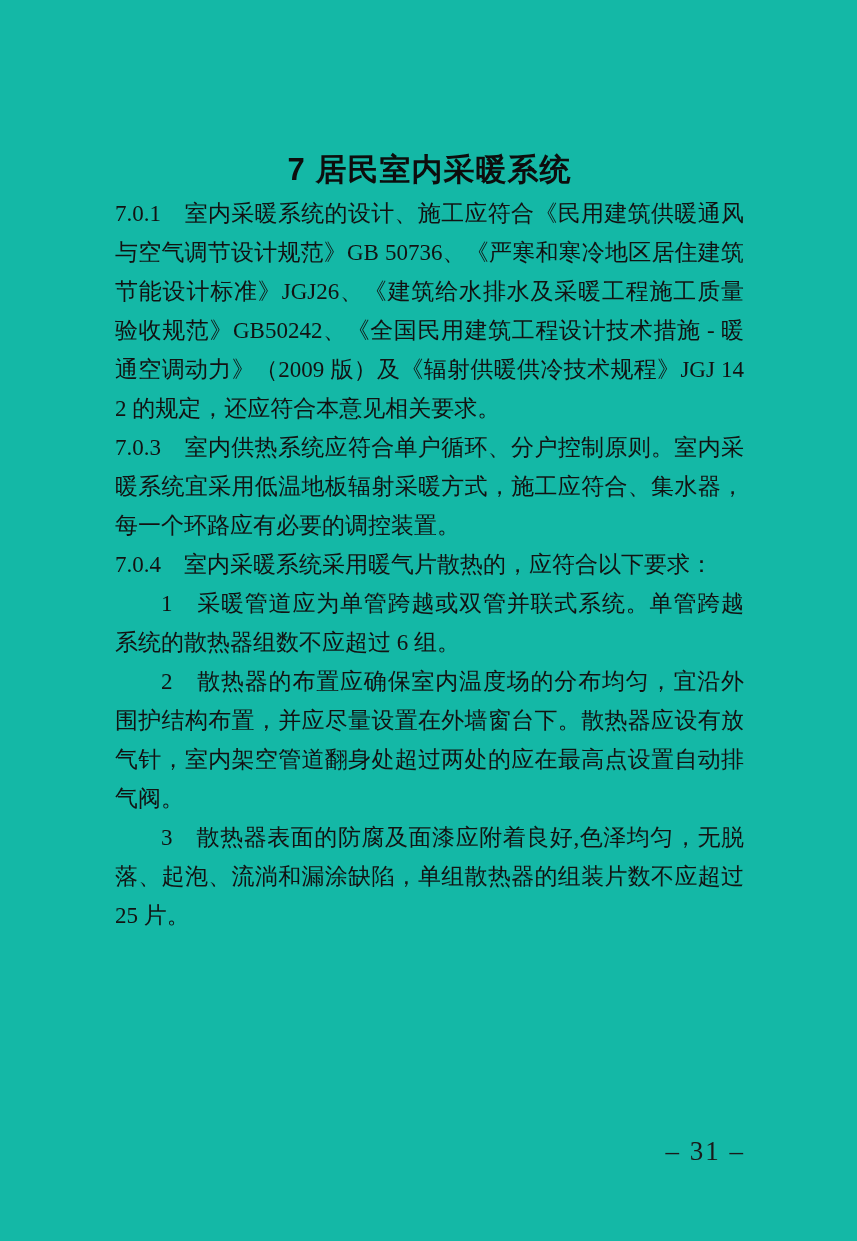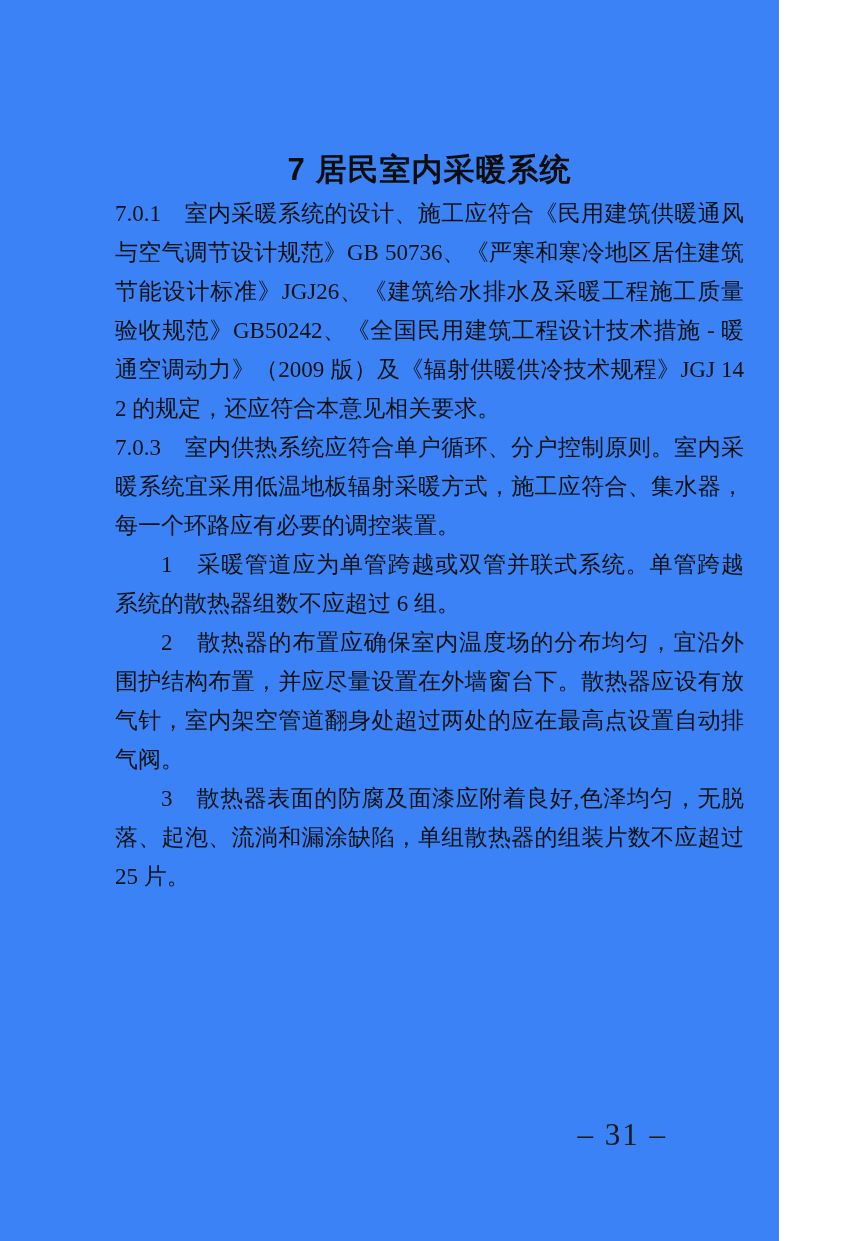--- a/index.html
+++ b/index.html
@@ -2,23 +2,23 @@
 <html><head>
 <meta charset="utf-8">
 <style>
   html, body {
     margin: 0;
     padding: 0;
     background: #ffffff;
   }
   .page {
     position: relative;
-    width: 779px;
+    width: 857px;
     height: 1241px;
-    background: #3b82f6;
+    background: #14b8a6;
     overflow: hidden;
     color: #121212;
     font-family: "Liberation Serif", "DejaVu Serif", serif;
   }
   .content {
     position: absolute;
     left: 115px;
     top: 148px;
     width: 629px;
   }
@@ -39,39 +39,40 @@
     text-align: justify;
     text-justify: inter-ideograph;
     word-break: break-all;
   }
   .para.indent {
     text-indent: 2em;
   }
   .page-number {
     position: absolute;
     right: 112px;
-    bottom: 92px;
-    font-size: 31px;
+    bottom: 76px;
+    font-size: 27px;
     line-height: 28px;
     letter-spacing: 2px;
     color: #1a1a1a;
   }
 </style>
 </head>
 <body>
 
 <div class="page">
   <div class="content">
     <h1 class="doc-title">7  居民室内采暖系统</h1>
 
     <p class="para">7.0.1　室内采暖系统的设计、施工应符合《民用建筑供暖通风与空气调节设计规范》GB 50736、《严寒和寒冷地区居住建筑节能设计标准》JGJ26、《建筑给水排水及采暖工程施工质量验收规范》GB50242、《全国民用建筑工程设计技术措施 - 暖通空调动力》（2009 版）及《辐射供暖供冷技术规程》JGJ 142 的规定，还应符合本意见相关要求。</p>
 
 
     <p class="para">7.0.3　室内供热系统应符合单户循环、分户控制原则。室内采暖系统宜采用低温地板辐射采暖方式，施工应符合、集水器，每一个环路应有必要的调控装置。</p>
 
+    <p class="para">7.0.4　室内采暖系统采用暖气片散热的，应符合以下要求：</p>
 
     <p class="para indent">1　采暖管道应为单管跨越或双管并联式系统。单管跨越系统的散热器组数不应超过 6 组。</p>
 
     <p class="para indent">2　散热器的布置应确保室内温度场的分布均匀，宜沿外围护结构布置，并应尽量设置在外墙窗台下。散热器应设有放气针，室内架空管道翻身处超过两处的应在最高点设置自动排气阀。</p>
 
     <p class="para indent">3　散热器表面的防腐及面漆应附着良好,色泽均匀，无脱落、起泡、流淌和漏涂缺陷，单组散热器的组装片数不应超过 25 片。</p>
 
   </div>
 
   <div class="page-number">– 31 –</div>

